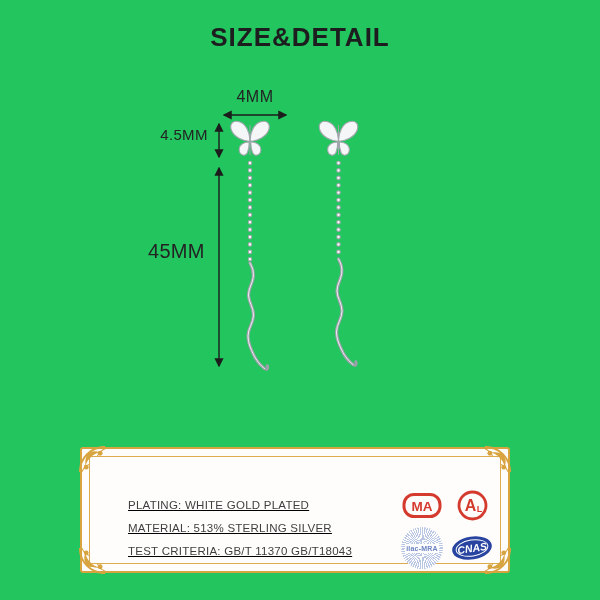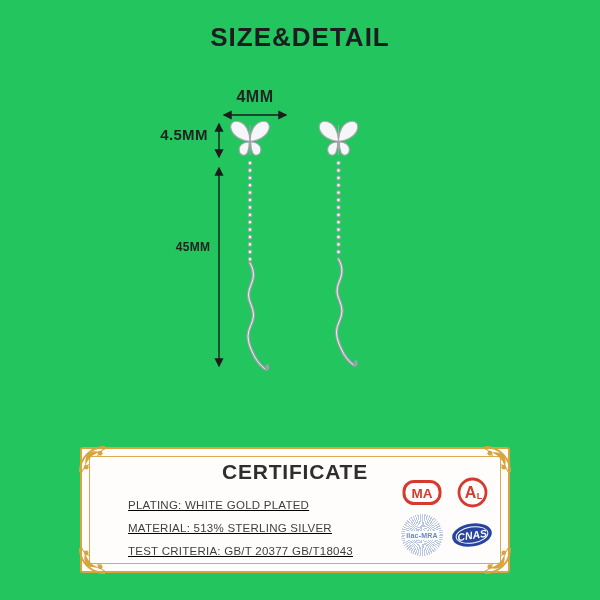--- a/index.html
+++ b/index.html
@@ -9,24 +9,24 @@
   .page { position: relative; width: 600px; height: 600px; background: #22c55e; overflow: hidden; }
 
   .page-title {
     position: absolute; top: 22px; left: 0; width: 600px;
     text-align: center; font-size: 26px; font-weight: 600;
     letter-spacing: 1px; color: #1d1d1f;
   }
 
   .diagram-svg { position: absolute; left: 0; top: 0; width: 600px; height: 600px; }
 
-  .dim-label { position: absolute; color: #232323; font-weight: 700; }
+  .dim-label { position: absolute; color: #232323; font-weight: 400; }
   .width-label  { left: 220px; top: 88px;  width: 70px; text-align: center; font-size: 16px; letter-spacing: .5px; }
   .height-label { left: 156px; top: 126px; width: 56px; text-align: center;  font-size: 15px; letter-spacing: .3px; }
-  .length-label { left: 148px; top: 240px; width: 52px; text-align: center; font-size: 12px; letter-spacing: .3px; margin-left: 19px; }
+  .length-label { left: 148px; top: 240px; width: 52px; text-align: center; font-size: 20px; letter-spacing: .3px; }
 
   
   .certificate {
     position: absolute; left: 80px; top: 447px; width: 430px; height: 126px;
     border: 2px solid #D8A440; border-radius: 3px; background: #fffdfb;
   }
   .cert-inner {
     position: absolute; inset: 7px; border: 1px solid #DCAB4E; border-radius: 2px;
     pointer-events: none;
   }
@@ -41,21 +41,21 @@
     text-align: center; font-size: 21px; font-weight: 600;
     letter-spacing: .8px; color: #2e2e2e;
   }
   .cert-specs { position: absolute; left: 46px; top: 45px; text-decoration: underline; }
   .spec-line {
     font-size: 11.5px; color: #3f3f3f; letter-spacing: .25px;
     line-height: 23px; font-weight: 500; white-space: nowrap;
   }
 
   .cert-logos {
-    position: absolute; right: 12px; top: 27px;
+    position: absolute; right: 12px; top: 40px;
     display: grid; grid-template-columns: 48px 48px; grid-auto-rows: auto;
     justify-items: center; align-items: center; row-gap: 5px; column-gap: 2px;
   }
   .ilac-badge {
     width: 42px; height: 42px; border-radius: 50%;
     background: repeating-conic-gradient(#b9c6e4 0deg 3.4deg, #ffffff 3.4deg 6.8deg);
     position: relative; display: flex; align-items: center; justify-content: center;
   }
   .ilac-text {
     background: rgba(255,255,255,.92); font-size: 7px; font-weight: bold;
@@ -151,26 +151,25 @@
       <path d="M3,29 C5,24.5 7,22.5 11,20.5 M29,3 C24.5,5 22.5,7 20.5,11" stroke="#D8A440" stroke-width="1.2" fill="none"></path>
     </svg>
     <svg class="corner bl" viewBox="0 0 30 30">
       <path d="M1,29 C1,13 13,1 29,1" fill="none" stroke="#D8A440" stroke-width="2.2"></path>
       <path d="M7,23 C9,15 15,9 23,7 C17,4.5 10.5,6.5 8.5,10.5 C6.8,13.8 7,18.5 7,23 Z" fill="#D8A440"></path>
       <circle cx="8" cy="23.5" r="2.7" fill="#D8A440"></circle>
       <circle cx="23.5" cy="8" r="2.7" fill="#D8A440"></circle>
       <path d="M3,29 C5,24.5 7,22.5 11,20.5 M29,3 C24.5,5 22.5,7 20.5,11" stroke="#D8A440" stroke-width="1.2" fill="none"></path>
     </svg>
 
-    <h2 class="cert-title">CERTIFICATE</h2>
 
     <div class="cert-specs">
       <div class="spec-line">PLATING: WHITE GOLD PLATED</div>
       <div class="spec-line">MATERIAL: 513% STERLING SILVER</div>
-      <div class="spec-line">TEST CRITERIA: GB/T 20377 GB/T18043</div>
+      <div class="spec-line">TEST CRITERIA: GB/T 11370 GB/T18043</div>
     </div>
 
     <div class="cert-logos">
 
       <svg width="40" height="27" viewBox="0 0 40 27">
         <rect x="2" y="2.5" width="36" height="22" rx="10" fill="none" stroke-width="3" stroke="#D43A2E"></rect>
         <text x="20" y="19" text-anchor="middle" font-size="13.5" font-weight="bold" font-family="Liberation Sans, sans-serif" fill="#D43A2E">MA</text>
       </svg>
 
       <svg width="33" height="33" viewBox="0 0 33 33">

